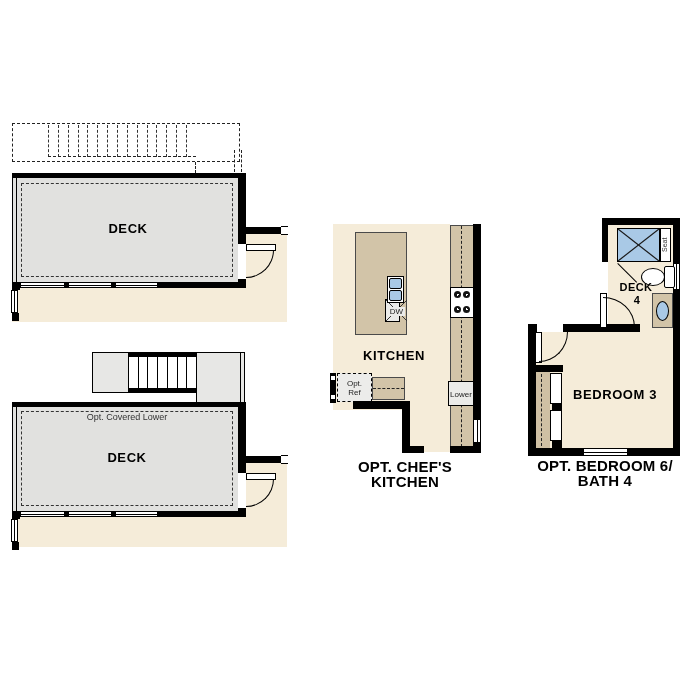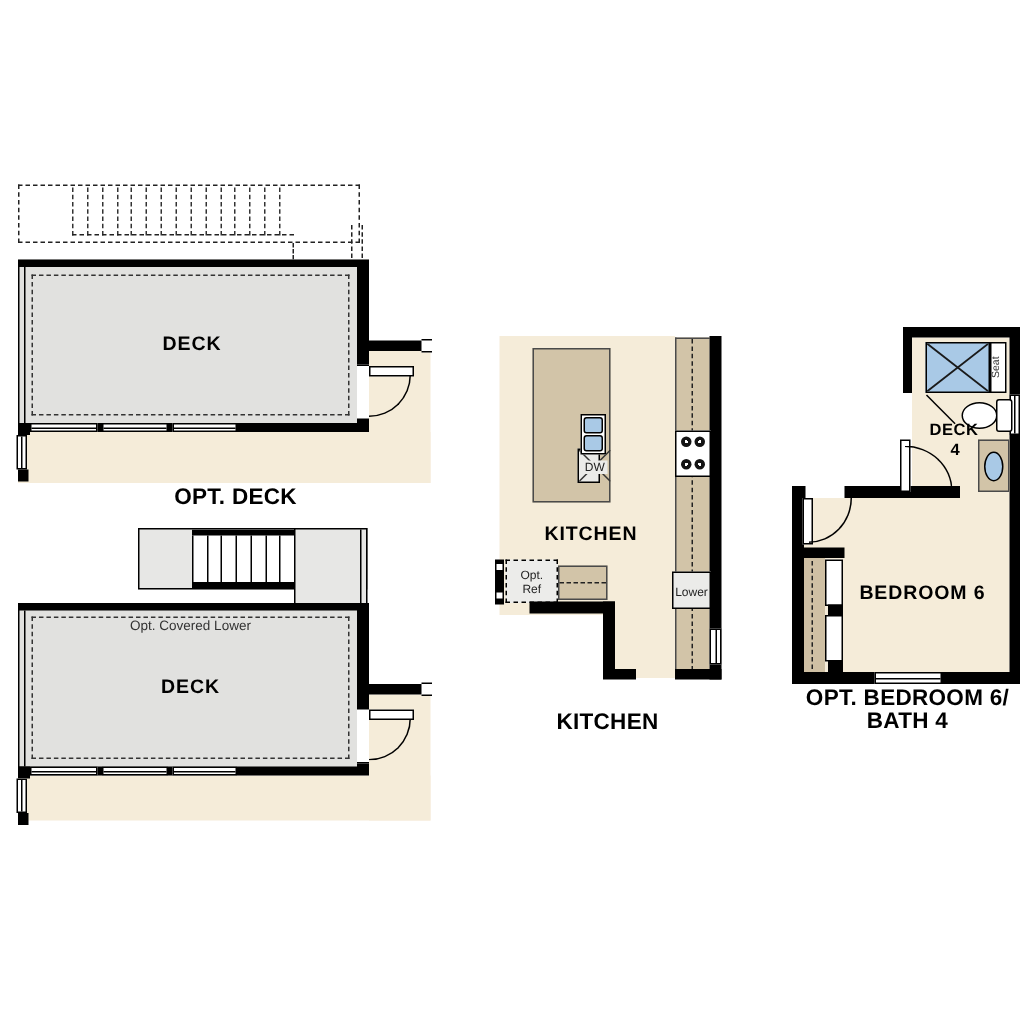--- a/index.html
+++ b/index.html
@@ -84,21 +84,20 @@
   <div class="a leaf" style="left:246px;top:244px;width:30px;height:7px;"></div>
   <div class="a arc-se" style="left:246px;top:250px;width:28px;height:28px;"></div>
 
   <div class="a winh" style="left:20px;top:282px;width:45px;height:6px;"></div>
   <div class="a winh" style="left:68px;top:282px;width:44px;height:6px;"></div>
   <div class="a winh" style="left:115px;top:282px;width:43px;height:6px;"></div>
   <div class="a wall" style="left:12px;top:282px;width:8px;height:8px;"></div>
   <div class="a winv" style="left:11px;top:290px;width:7px;height:23px;"></div>
   <div class="a wall" style="left:12px;top:313px;width:7px;height:8px;"></div>
 
-  <div class="a cap" style="left:57px;top:324px;width:200px;">OPT. DECK</div>
 
   <div class="a stair" style="left:92px;top:352px;width:153px;height:41px;"></div>
   <div class="a stair" style="left:196px;top:352px;width:49px;height:51px;"></div>
   <div class="a" style="left:240px;top:353px;width:1px;height:50px;background:#000;"></div>
   <div class="a treads2" style="left:128px;top:353px;width:68px;height:39px;">
       <i></i>
       <i></i>
       <i></i>
       <i></i>
       <i></i>
@@ -169,20 +168,21 @@
   <div class="a tan" style="left:372px;top:377px;width:33px;height:23px;"></div>
   <div class="a dashh" style="left:373px;top:388px;width:31px;height:0;"></div>
 
   <div class="a wall" style="left:330px;top:373px;width:6px;height:30px;"></div>
   <div class="a" style="left:331px;top:376px;width:4px;height:4px;background:#fff;"></div>
   <div class="a" style="left:331px;top:395px;width:4px;height:4px;background:#fff;"></div>
   <div class="a wall" style="left:353px;top:401px;width:57px;height:8px;"></div>
   <div class="a wall" style="left:402px;top:401px;width:8px;height:52px;"></div>
   <div class="a wall" style="left:410px;top:446px;width:14px;height:7px;"></div>
 
+  <div class="a cap" style="left:325px;top:459px;width:160px;">OPT. CHEF'S</div>
   <div class="a cap" style="left:325px;top:474px;width:160px;">KITCHEN</div>
 
   <div class="a floor" style="left:608px;top:225px;width:65px;height:107px;"></div>
   <div class="a floor" style="left:536px;top:332px;width:137px;height:116px;"></div>
 
   <div class="a wall" style="left:602px;top:218px;width:78px;height:7px;"></div>
   <div class="a wall" style="left:602px;top:218px;width:6px;height:44px;"></div>
   <div class="a wall" style="left:673px;top:218px;width:7px;height:238px;"></div>
   <div class="a winv" style="left:673px;top:263px;width:7px;height:27px;"></div>
   <div class="a wall" style="left:528px;top:324px;width:9px;height:8px;"></div>
@@ -215,19 +215,19 @@
   <div class="a arc-se" style="left:539px;top:332px;width:29px;height:30px;"></div>
 
   <div class="a wall" style="left:534px;top:365px;width:29px;height:7px;"></div>
   <div class="a closet-tan" style="left:536px;top:372px;width:14px;height:76px;"></div>
   <div class="a dashv" style="left:541px;top:374px;width:0;height:72px;"></div>
   <div class="a leaf" style="left:550px;top:373px;width:12px;height:31px;"></div>
   <div class="a wall" style="left:552px;top:403px;width:10px;height:7px;"></div>
   <div class="a leaf" style="left:550px;top:410px;width:12px;height:31px;"></div>
   <div class="a wall" style="left:552px;top:440px;width:10px;height:8px;"></div>
 
-  <div class="a room" style="left:555px;top:388px;width:120px;">BEDROOM 6</div>
+  <div class="a room" style="left:555px;top:388px;width:120px;">BEDROOM 3</div>
   <div class="a winh" style="left:583px;top:448px;width:45px;height:8px;"></div>
 
   <div class="a cap" style="left:515px;top:458px;width:180px;">OPT. BEDROOM 6/</div>
   <div class="a cap" style="left:515px;top:473px;width:180px;">BATH 4</div>
 
 </div>
 
 </body></html>

